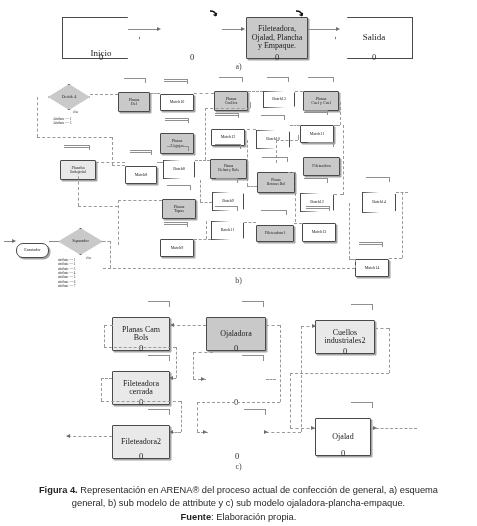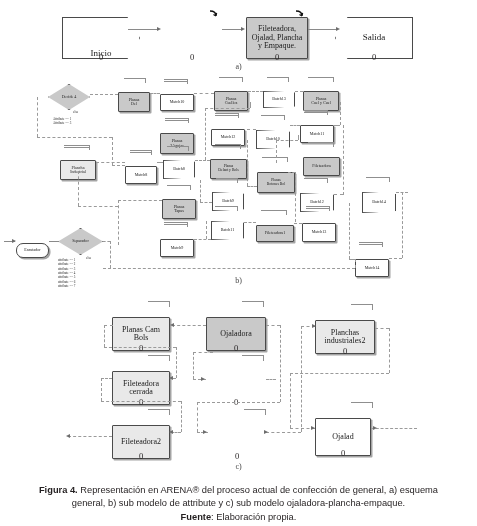--- a/index.html
+++ b/index.html
@@ -440,21 +440,21 @@
       </div>
     <div class="cap0" style="left:206px;top:101px;width:60px;">0</div>
 
     <div class="queue" style="left:244px;top:113px;width:22px;">
       <i style="width:22px"></i>
         <u style="height:6px"></u>
       </div>
     <div class="cap0" style="left:208px;top:155px;width:58px;">0</div>
 
     <div class="blk light proc shadow" style="left:315px;top:15px;width:60px;height:34px;">
-      <span style="white-space:pre-line">Planchas
+      <span style="white-space:pre-line">Cuellos
 industriales2</span>
     </div>
     <div class="queue" style="left:351px;top:8px;width:22px;">
       <i style="width:22px"></i>
         <u style="height:6px"></u>
       </div>
     <div class="cap0" style="left:315px;top:50px;width:60px;">0</div>
 
     <div class="blk white proc shadow" style="left:315px;top:113px;width:56px;height:38px;">
       <span>Ojalad</span>

